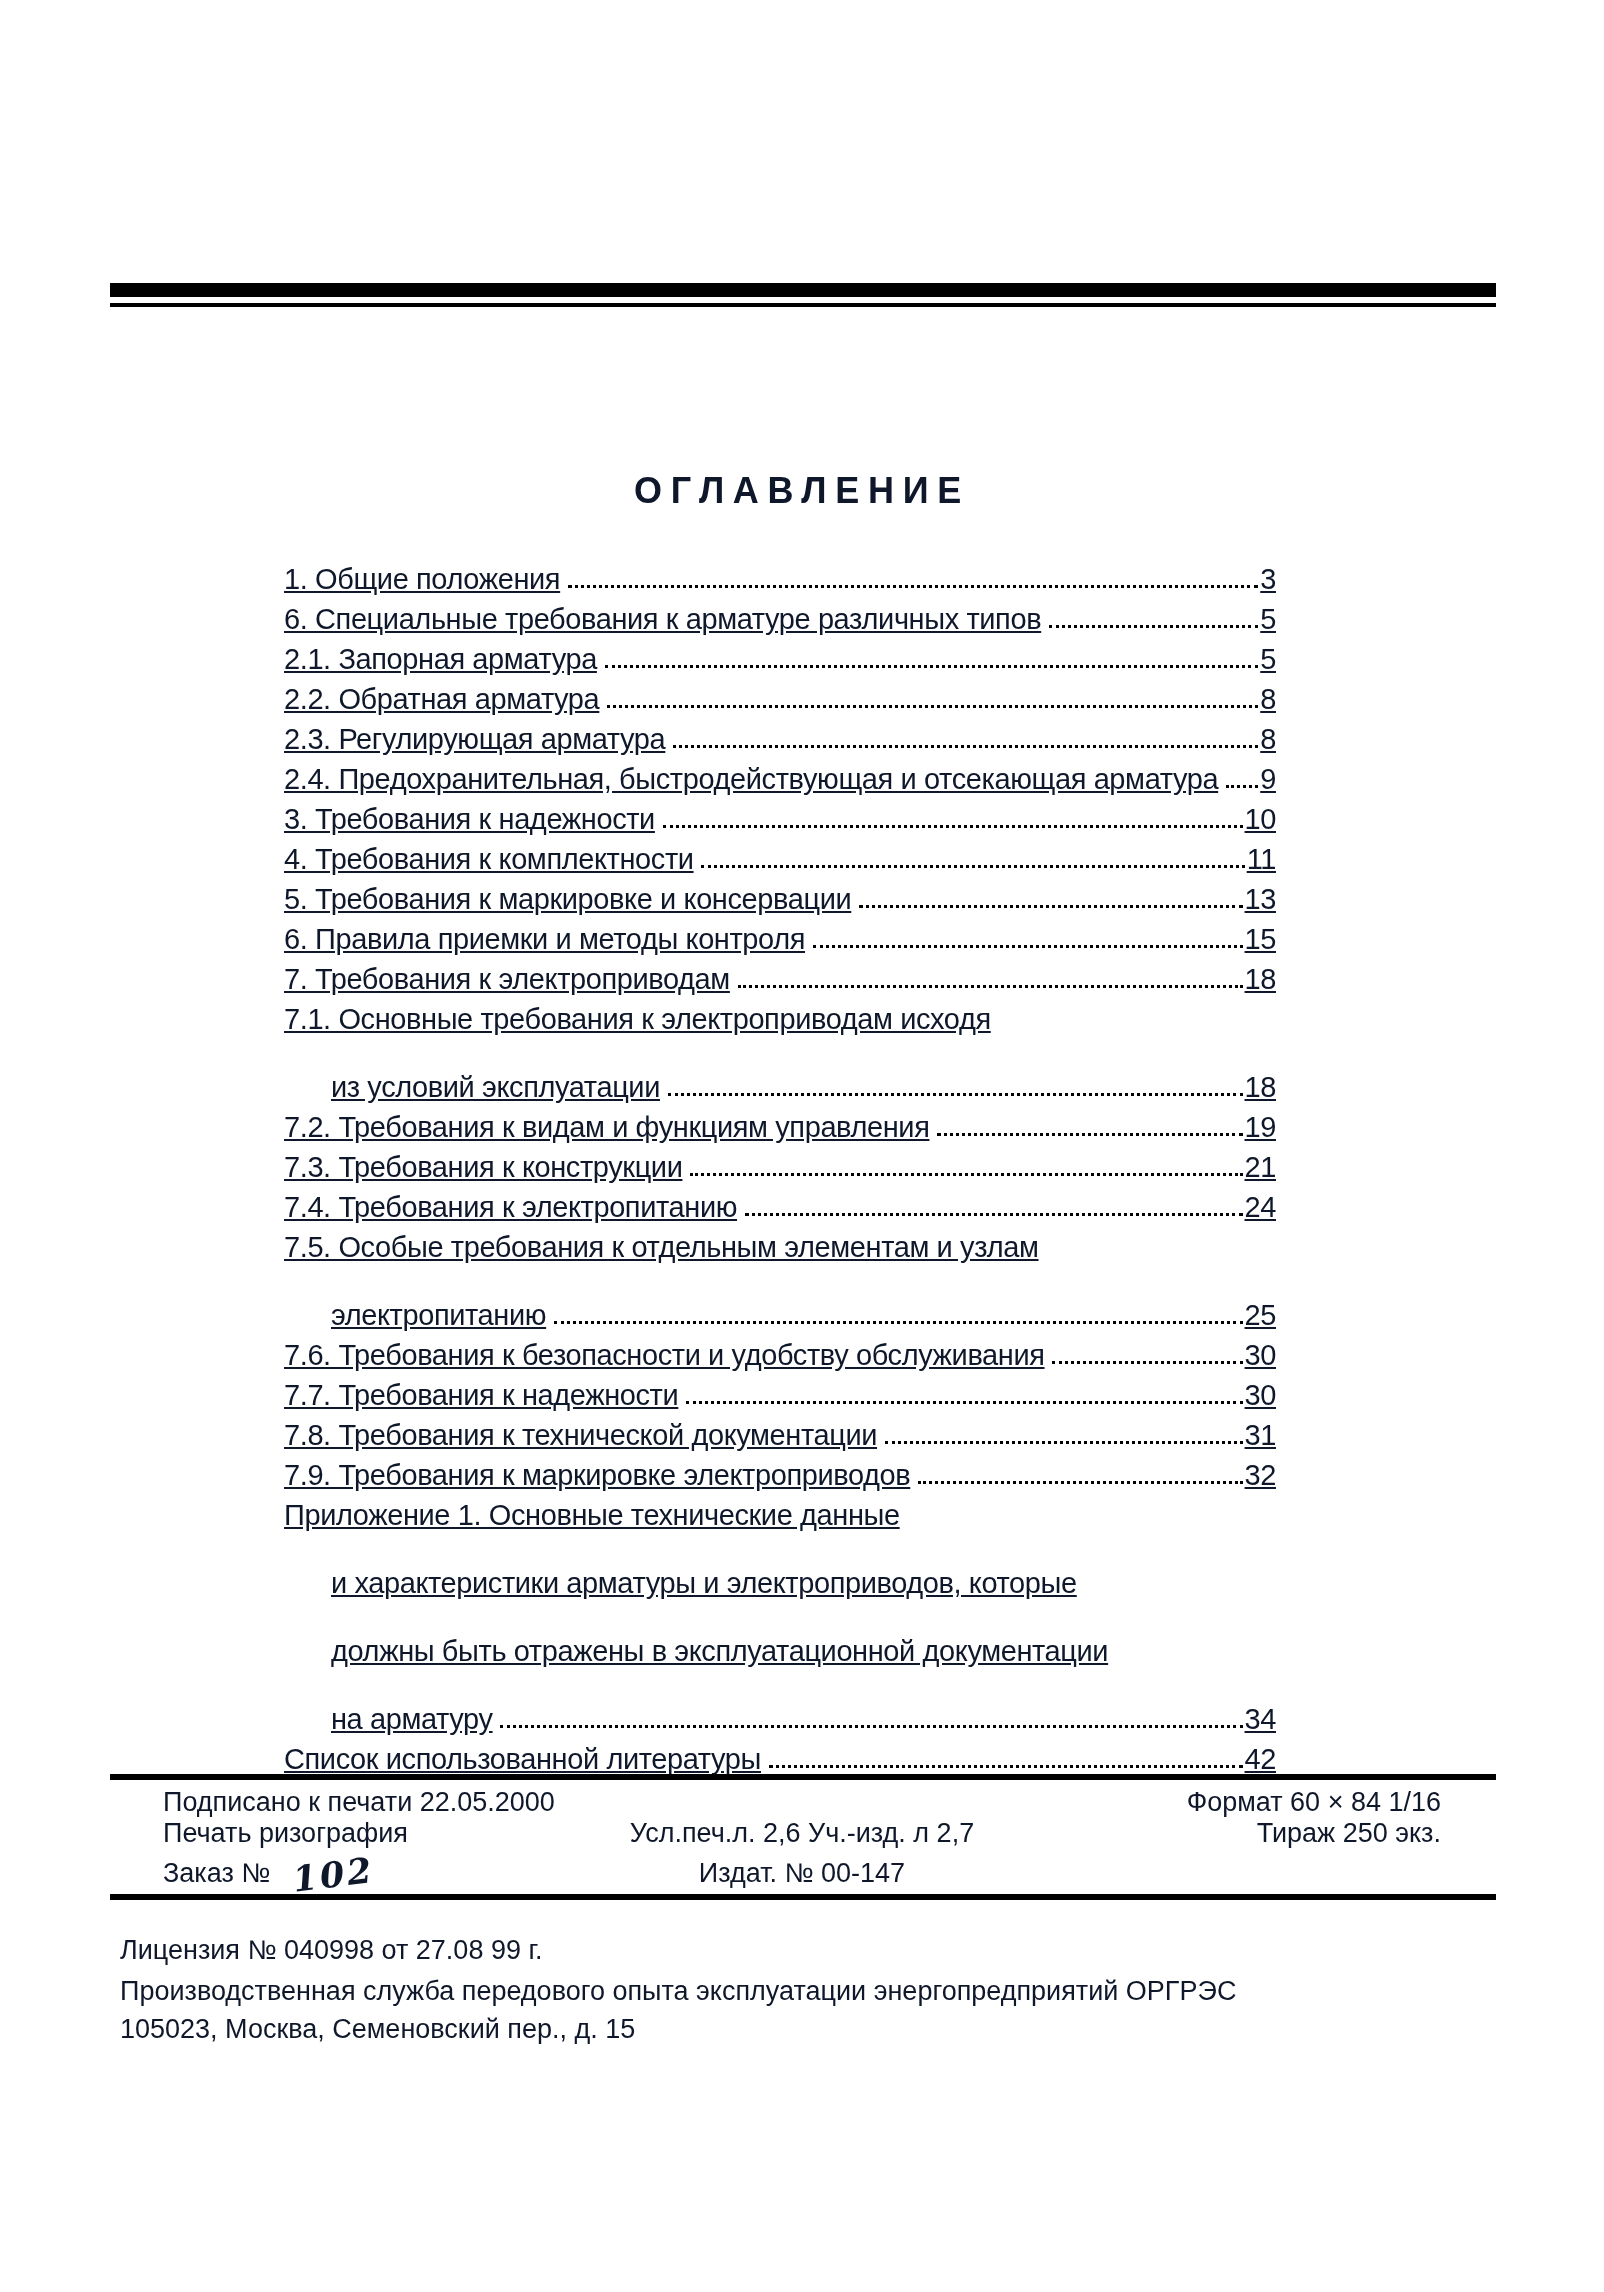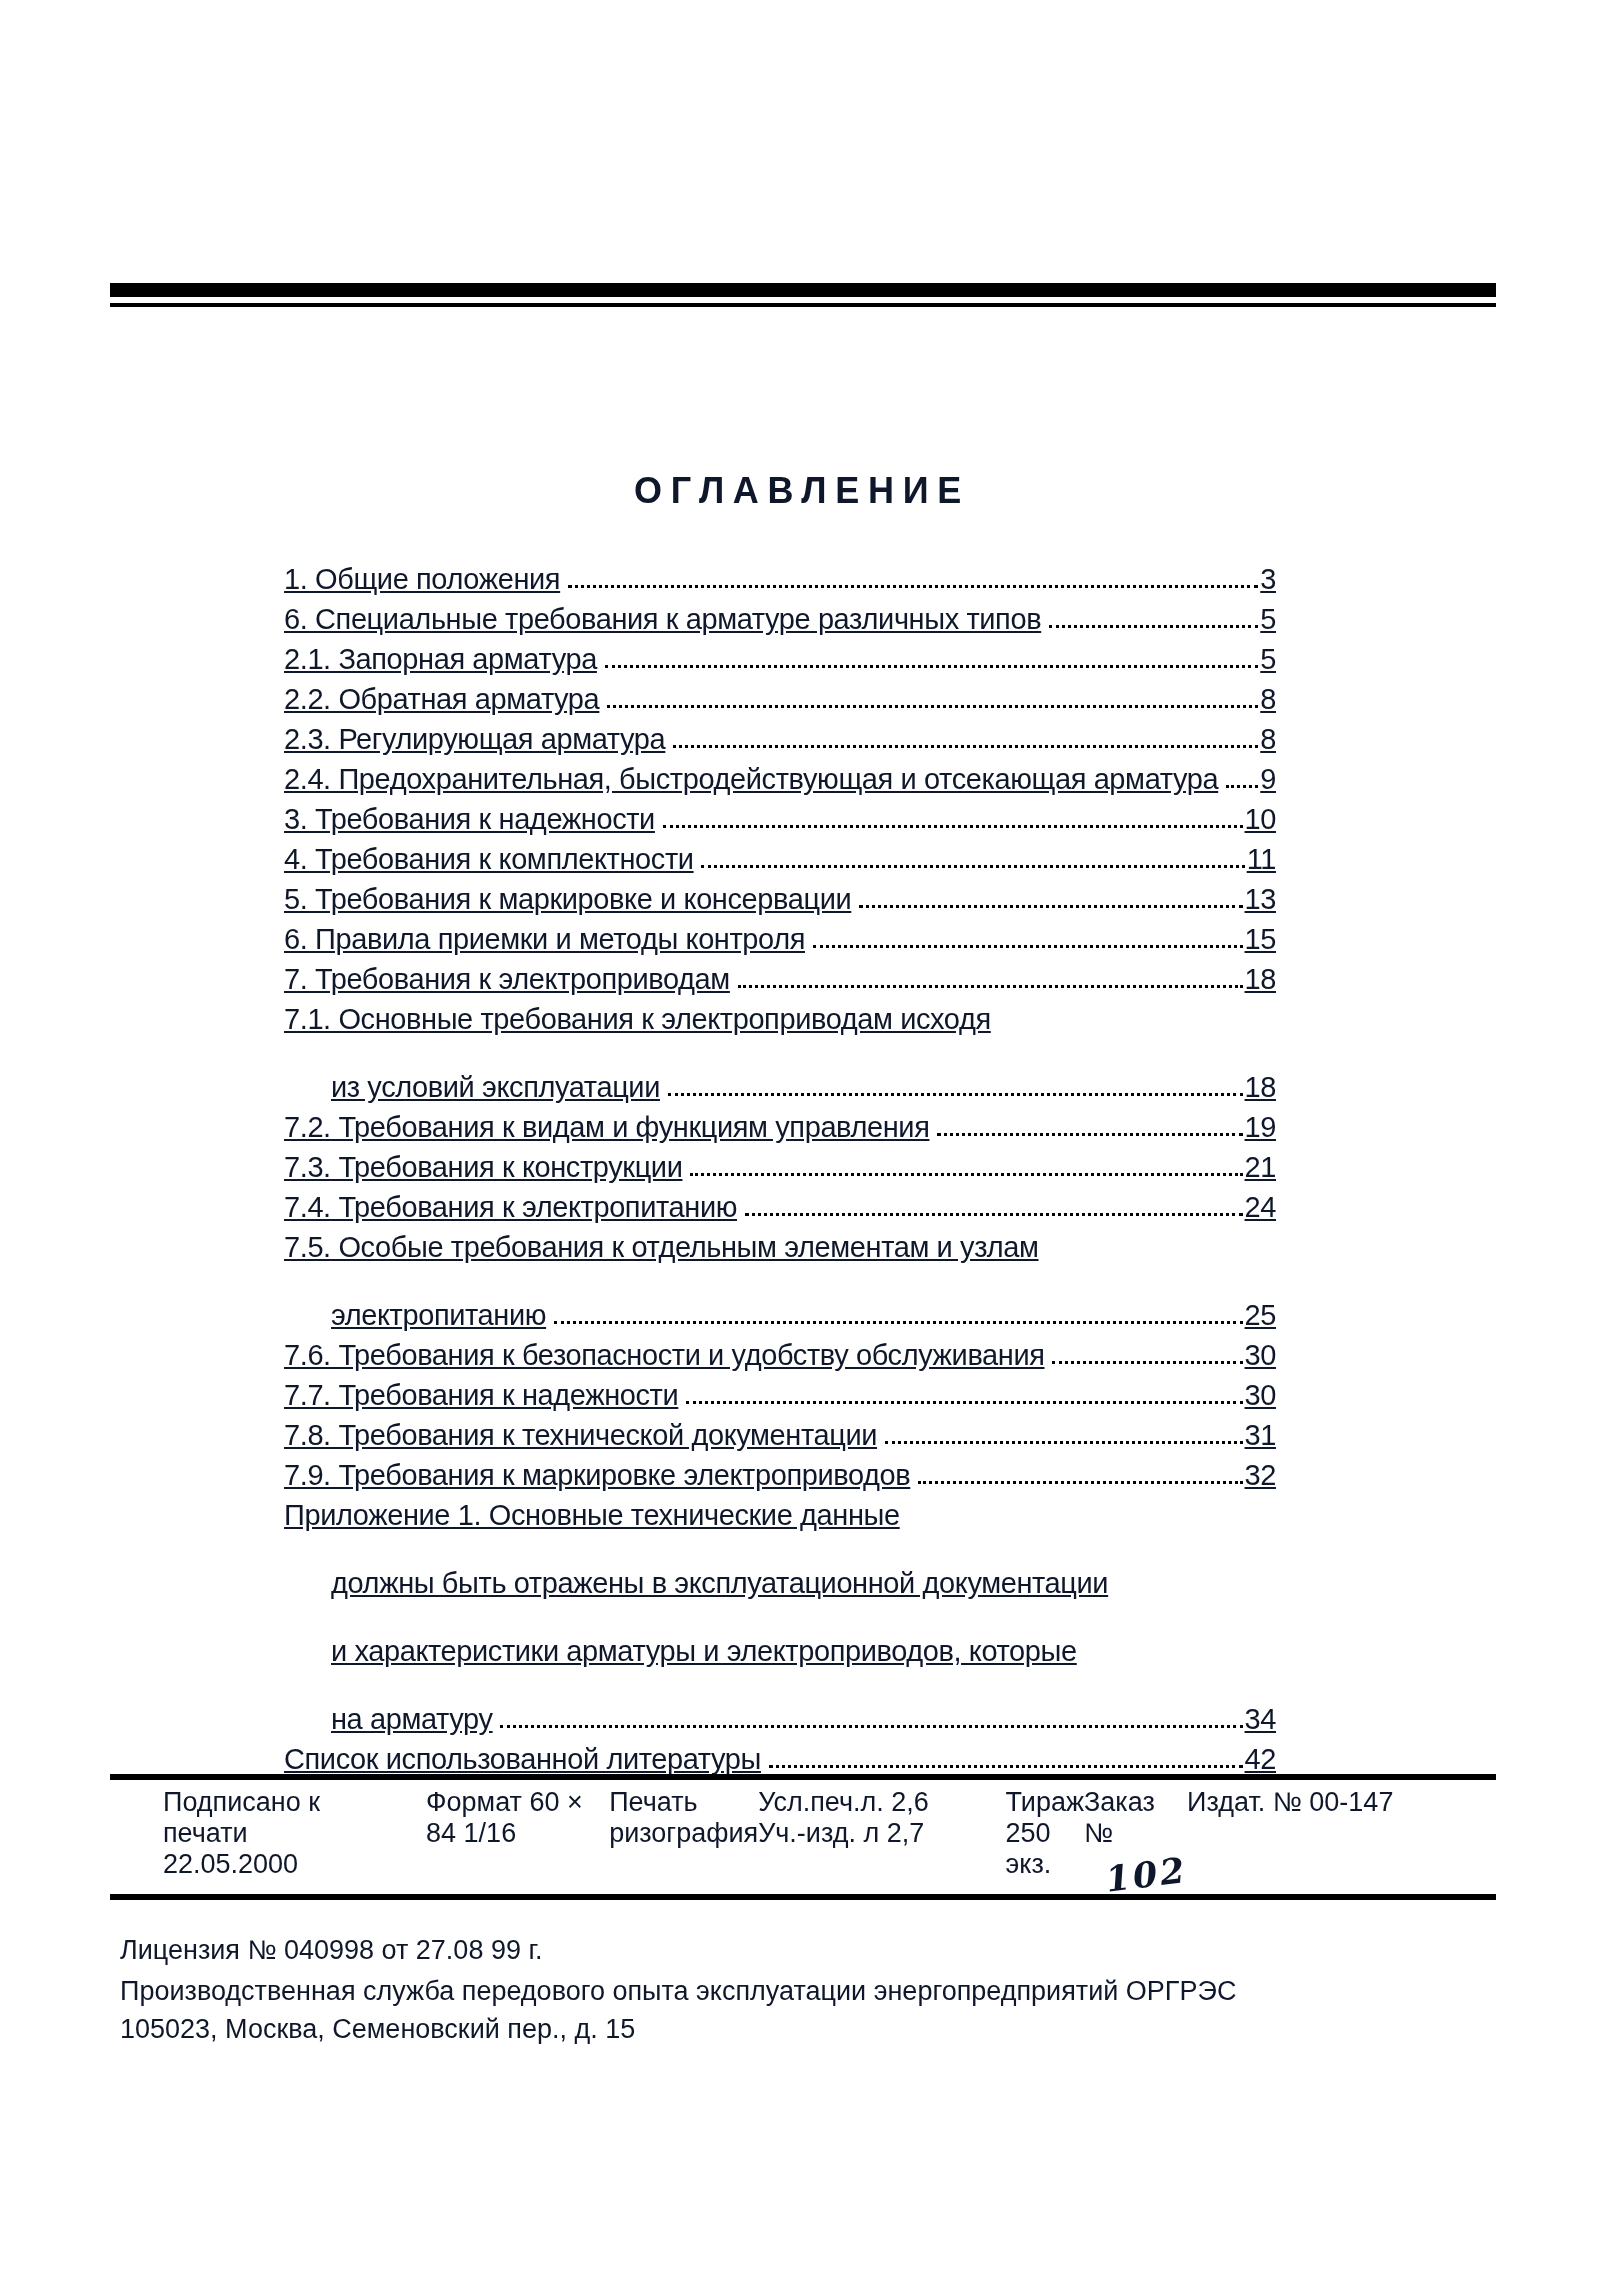--- a/index.html
+++ b/index.html
@@ -54,21 +54,21 @@
   .toc .row.nold .lead { border-bottom: none; }
   .toc .pg { flex: 0 0 auto; }
   
   .colophon {
     position: absolute; left: 110px; top: 1774px;
     width: 1386px; height: 126px;
     box-sizing: border-box;
     border-top: 6.8px solid #000;
     border-bottom: 6.8px solid #000;
     padding: 6.8px 55px 9.7px 53px;
-    display: flex; flex-direction: row; justify-content: space-between;
+    display: flex; flex-direction: column; justify-content: space-between;
     font-size: 27px;
   }
   .colo-row {
     display: grid;
     grid-template-columns: 1fr auto 1fr;
     align-items: baseline;
   }
   .colo-row .l { justify-self: start; }
   .colo-row .m { justify-self: center; }
   .colo-row .r { justify-self: end; margin-left: 40px; }
@@ -212,26 +212,26 @@
         <span class="txt">7.9. Требования к маркировке электроприводов</span>
         <span class="lead"></span>
         <span class="pg">32</span>
       </div>
     <div class="row nold">
         <span class="txt">Приложение 1. Основные технические данные</span>
         <span class="lead"></span>
         <span class="pg"></span>
       </div>
     <div class="row ind nold">
+        <span class="txt">и характеристики арматуры и электроприводов, которые</span>
+        <span class="lead"></span>
+        <span class="pg"></span>
+      </div>
+    <div class="row ind nold">
         <span class="txt">должны быть отражены в эксплуатационной документации</span>
-        <span class="lead"></span>
-        <span class="pg"></span>
-      </div>
-    <div class="row ind nold">
-        <span class="txt">и характеристики арматуры и электроприводов, которые</span>
         <span class="lead"></span>
         <span class="pg"></span>
       </div>
     <div class="row ind">
         <span class="txt">на арматуру</span>
         <span class="lead"></span>
         <span class="pg">34</span>
       </div>
     <div class="row">
         <span class="txt">Список использованной литературы</span>

